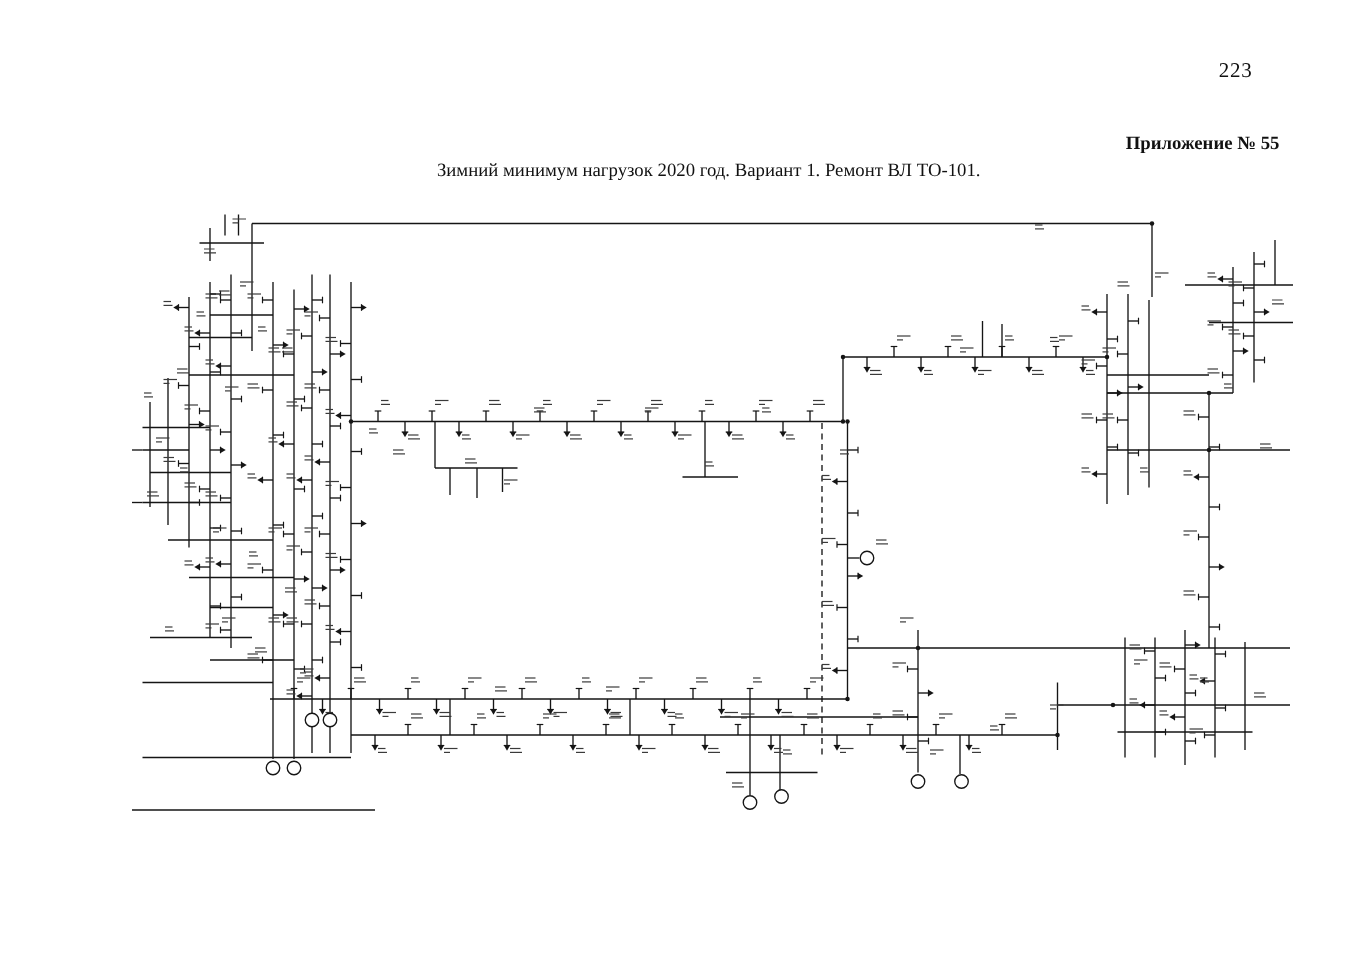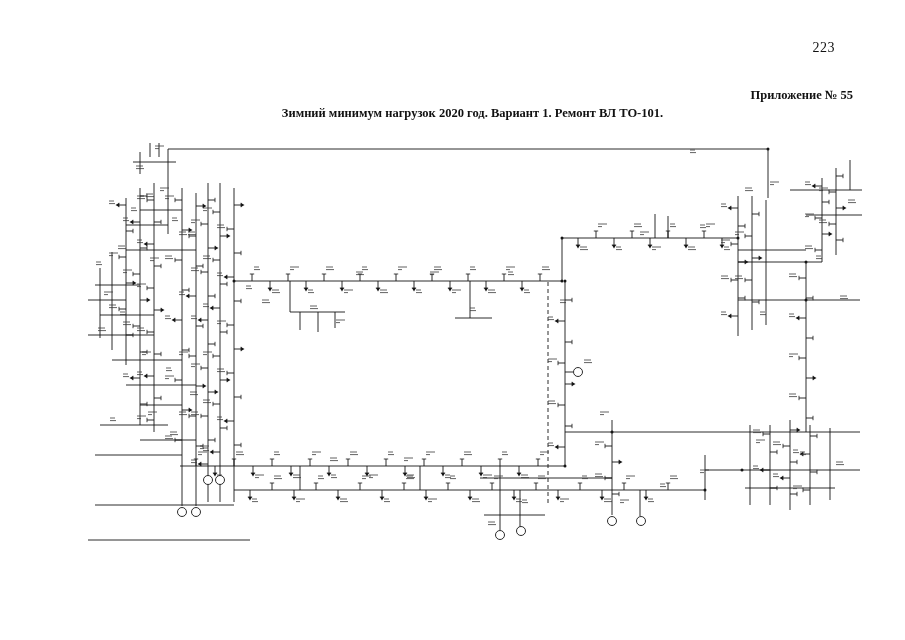--- a/index.html
+++ b/index.html
@@ -15,21 +15,21 @@
   .page-number{
     position:absolute;top:40px;right:70px;
     font-size:14px;letter-spacing:.5px;
   }
   .appendix{
     position:absolute;top:88px;right:52px;
     font-size:12.5px;font-weight:bold;
   }
   .diagram-title{
     position:absolute;top:106px;left:0;width:100%;
-    text-align:center;font-size:12.5px;font-weight:bold;
+    text-align:center;font-size:12.5px;font-weight:normal;
     padding-left:40px;box-sizing:border-box;
   }
   .diagram-wrap{
     position:absolute;top:0;left:0;width:905px;height:640px;
   }
   svg{display:block;}
 </style>
 </head>
 <body>
 

